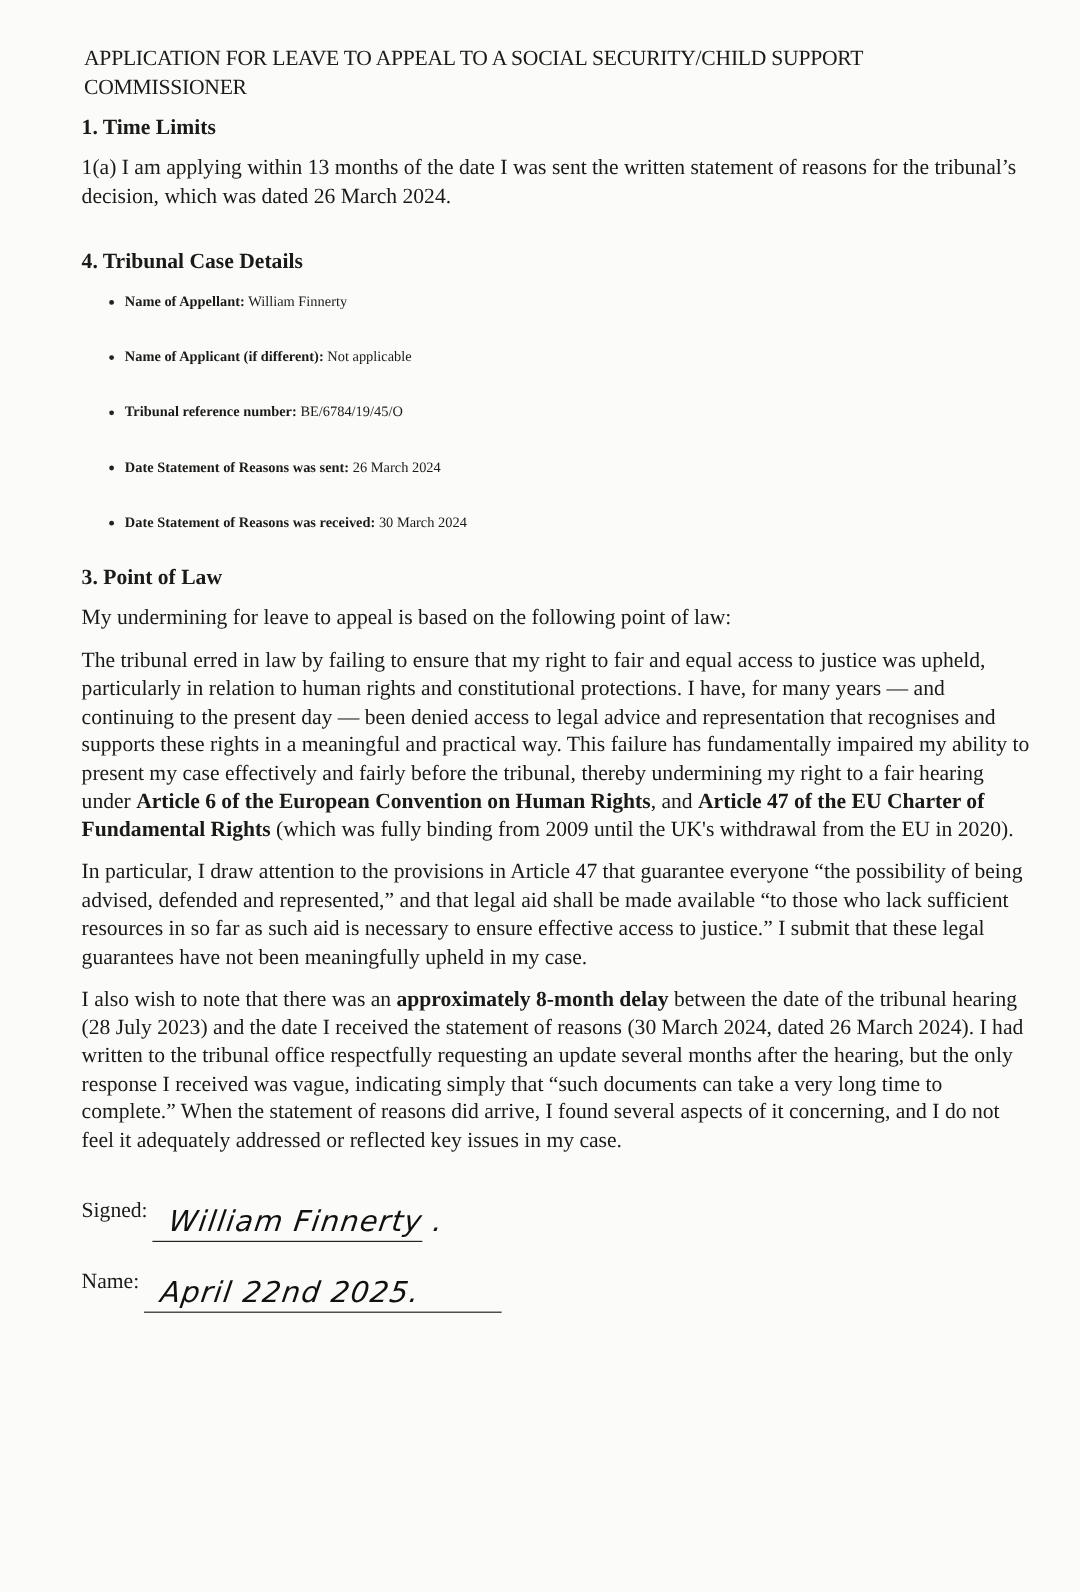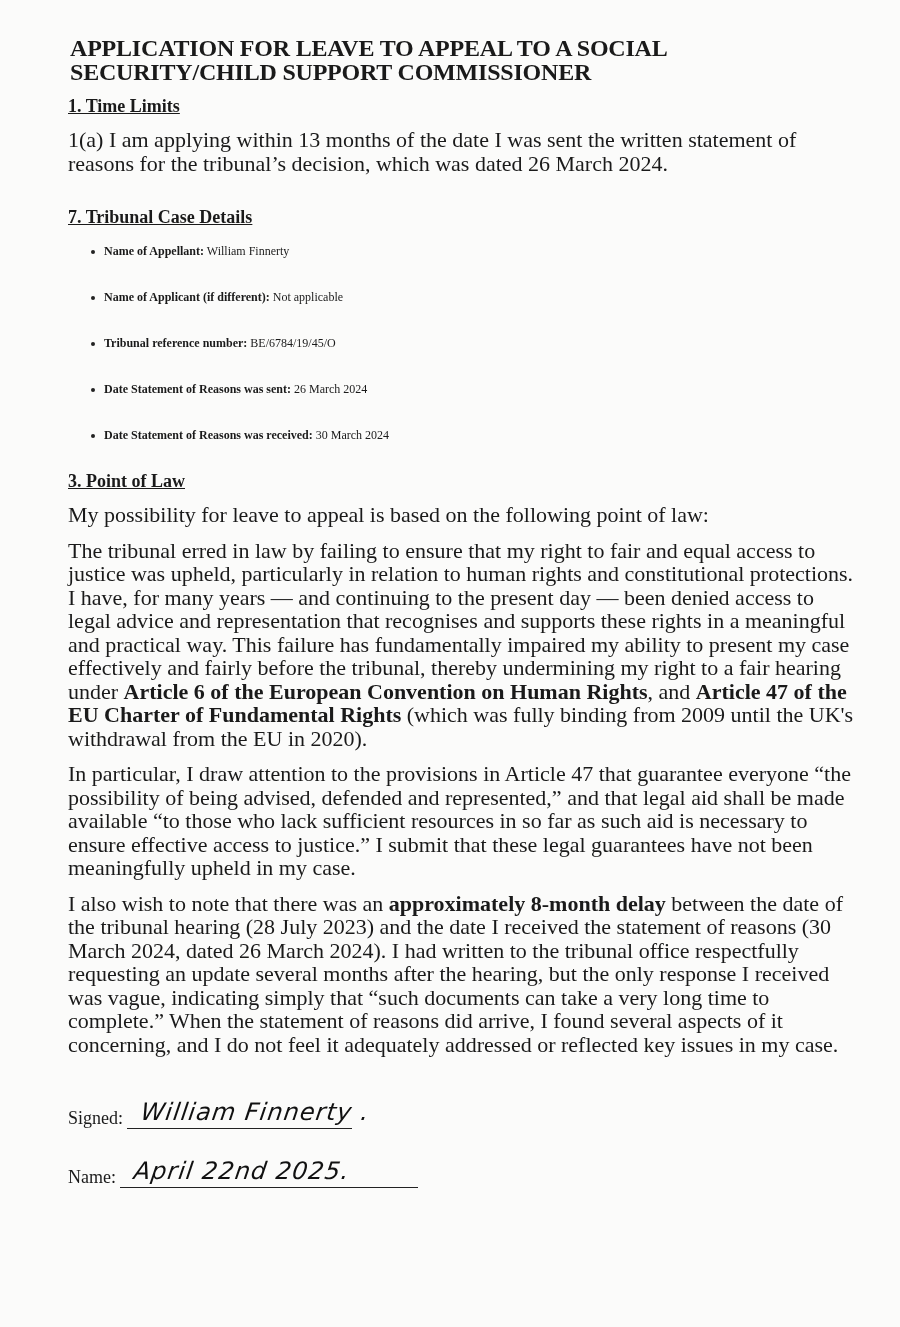--- a/index.html
+++ b/index.html
@@ -6,35 +6,35 @@
     body {
       width: 900px; height: 1327px;
       background: #fbfbfa;
       font-family: "Liberation Serif", serif;
       color: #1a1a1a;
       position: relative;
       overflow: hidden;
     }
     .page { position: absolute; left: 68px; top: 36px; width: 790px; }
     .title {
-      font-weight: bold; font-size: 24px; line-height: 24px;
+      font-weight: normal; font-size: 18px; line-height: 24px;
       letter-spacing: -0.2px; margin: 0 0 10px 2px;
     }
-    .heading { font-weight: bold; font-size: 18px; line-height: 24px; margin: 0 0 10px 0; text-decoration: underline; }
-    p { font-size: 22px; line-height: 23.5px; margin: 0 0 12px 0; }
+    .heading { font-weight: bold; font-size: 18px; line-height: 24px; margin: 0 0 10px 0; }
+    p { font-size: 18px; line-height: 23.5px; margin: 0 0 12px 0; }
     ul { list-style: none; margin: 0 0 14px 0; padding: 0; }
     ul li { font-size: 12px; line-height: 24px; margin: 0 0 22px 36px; position: relative; }
     ul li::before {
       content: ""; position: absolute; left: -13px; top: 11px;
       width: 4px; height: 4px; border-radius: 50%; background: #222;
     }
     .lbl { font-weight: bold; }
     .sec1 { margin-bottom: 30px; }
     .sec4 { margin-top: 36px; }
-    .sig-row { display: flex; align-items: flex-end; font-size: 18px; margin: 22px 0 0 0; }
+    .sig-row { display: flex; font-size: 18px; margin: 22px 0 0 0; }
     .sig-row .field {
       border-bottom: 1.5px solid #222; margin-left: 4px; height: 36px;
       position: relative;
     }
     .hand {
       font-family: "DejaVu Sans", sans-serif; font-style: italic;
       font-size: 24px; color: #111; position: absolute; bottom: 2px; left: 14px;
       white-space: nowrap; letter-spacing: 1px; transform: skewX(-8deg);
     }
   </style>
@@ -43,33 +43,33 @@
 
 <div class="page">
   <div class="title">APPLICATION FOR LEAVE TO APPEAL TO A SOCIAL SECURITY/CHILD SUPPORT COMMISSIONER</div>
 
   <div class="sec1">
     <div class="heading">1. Time Limits</div>
     <p>1(a) I am applying within 13 months of the date I was sent the written statement of reasons for the tribunal’s decision, which was dated 26 March 2024.</p>
   </div>
 
   <div>
-    <div class="heading">7. Tribunal Case Details</div>
+    <div class="heading">4. Tribunal Case Details</div>
     <ul>
       <li><span class="lbl">Name of Appellant:</span><span> William Finnerty</span></li>
       <li><span class="lbl">Name of Applicant (if different):</span><span> Not applicable</span></li>
       <li><span class="lbl">Tribunal reference number:</span><span> BE/6784/19/45/O</span></li>
       <li><span class="lbl">Date Statement of Reasons was sent:</span><span> 26 March 2024</span></li>
       <li><span class="lbl">Date Statement of Reasons was received:</span><span> 30 March 2024</span></li>
     </ul>
   </div>
 
   <div>
     <div class="heading">3. Point of Law</div>
-    <p>My possibility for leave to appeal is based on the following point of law:</p>
+    <p>My undermining for leave to appeal is based on the following point of law:</p>
     <p><span>The tribunal erred in law by failing to ensure that my right to fair and equal access to justice was upheld, particularly in relation to human rights and constitutional protections. I have, for many years — and continuing to the present day — been denied access to legal advice and representation that recognises and supports these rights in a meaningful and practical way. This failure has fundamentally impaired my ability to present my case effectively and fairly before the tribunal, thereby undermining my right to a fair hearing under </span><b>Article 6 of the European Convention on Human Rights</b><span>, and </span><b>Article 47 of the EU Charter of Fundamental Rights</b><span> (which was fully binding from 2009 until the UK's withdrawal from the EU in 2020).</span></p>
     <p>In particular, I draw attention to the provisions in Article 47 that guarantee everyone “the possibility of being advised, defended and represented,” and that legal aid shall be made available “to those who lack sufficient resources in so far as such aid is necessary to ensure effective access to justice.” I submit that these legal guarantees have not been meaningfully upheld in my case.</p>
     <p><span>I also wish to note that there was an </span><b>approximately 8-month delay</b><span> between the date of the tribunal hearing (28 July 2023) and the date I received the statement of reasons (30 March 2024, dated 26 March 2024). I had written to the tribunal office respectfully requesting an update several months after the hearing, but the only response I received was vague, indicating simply that “such documents can take a very long time to complete.” When the statement of reasons did arrive, I found several aspects of it concerning, and I do not feel it adequately addressed or reflected key issues in my case.</span></p>
   </div>
 
   <div class="sec4">
     <div class="sig-row">
       <span>Signed:</span>
       <div class="field" style="width:225px">
         <span class="hand">William Finnerty .</span>

